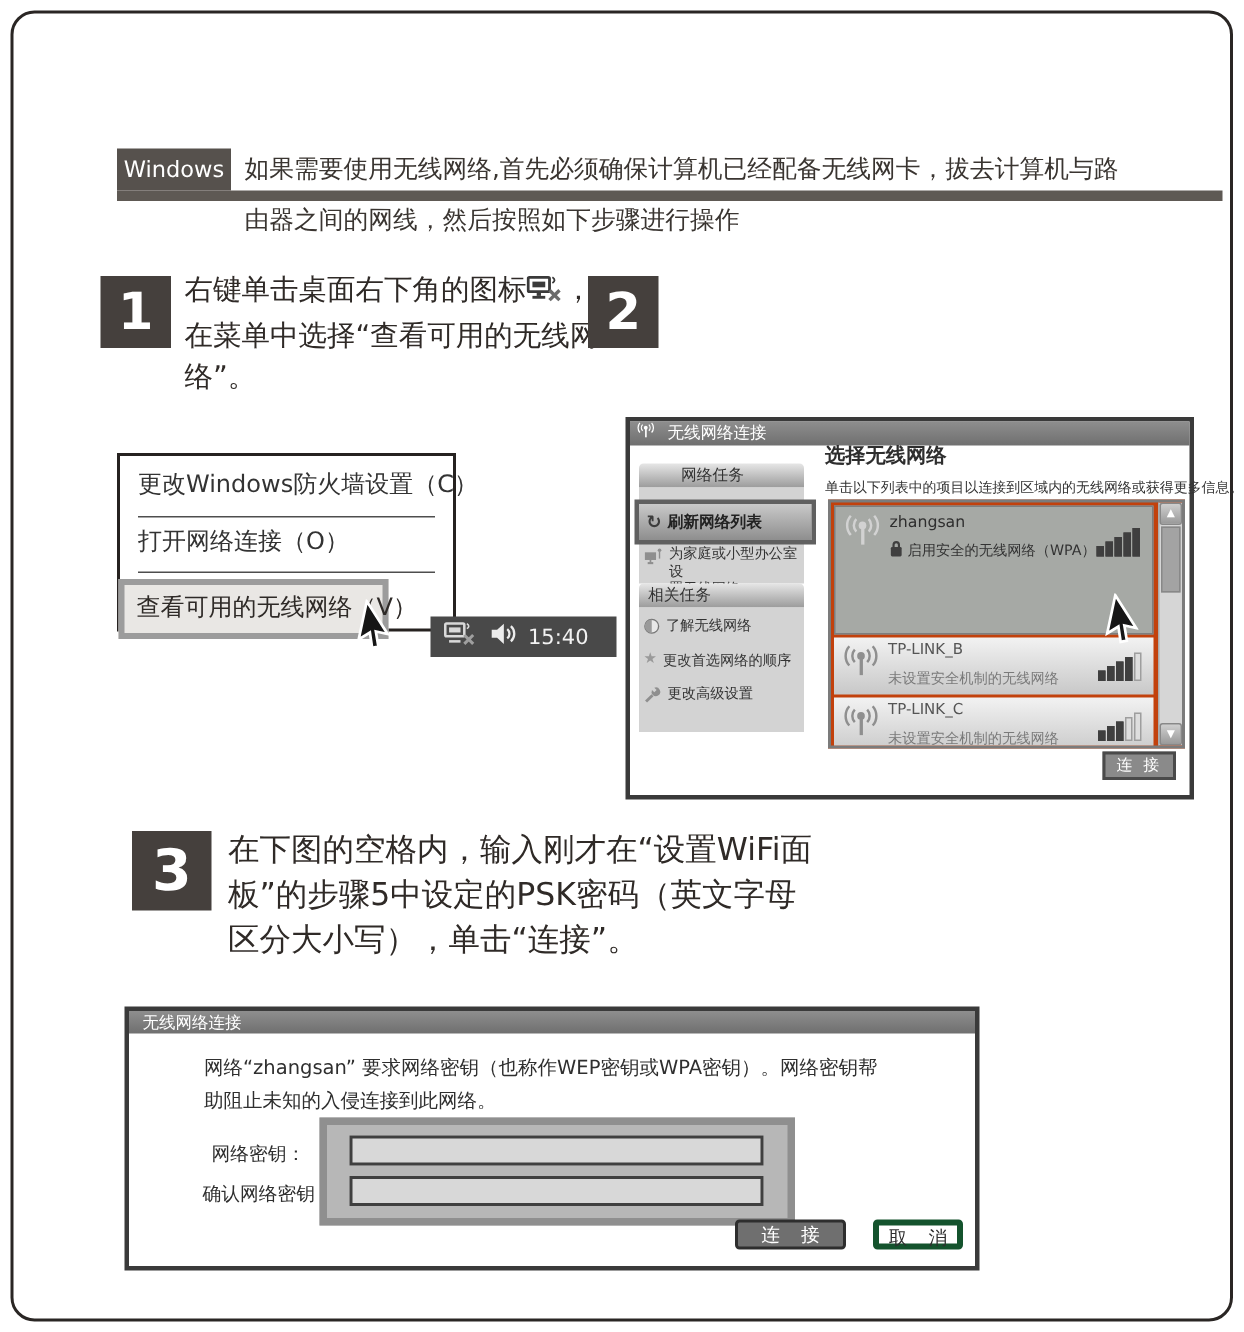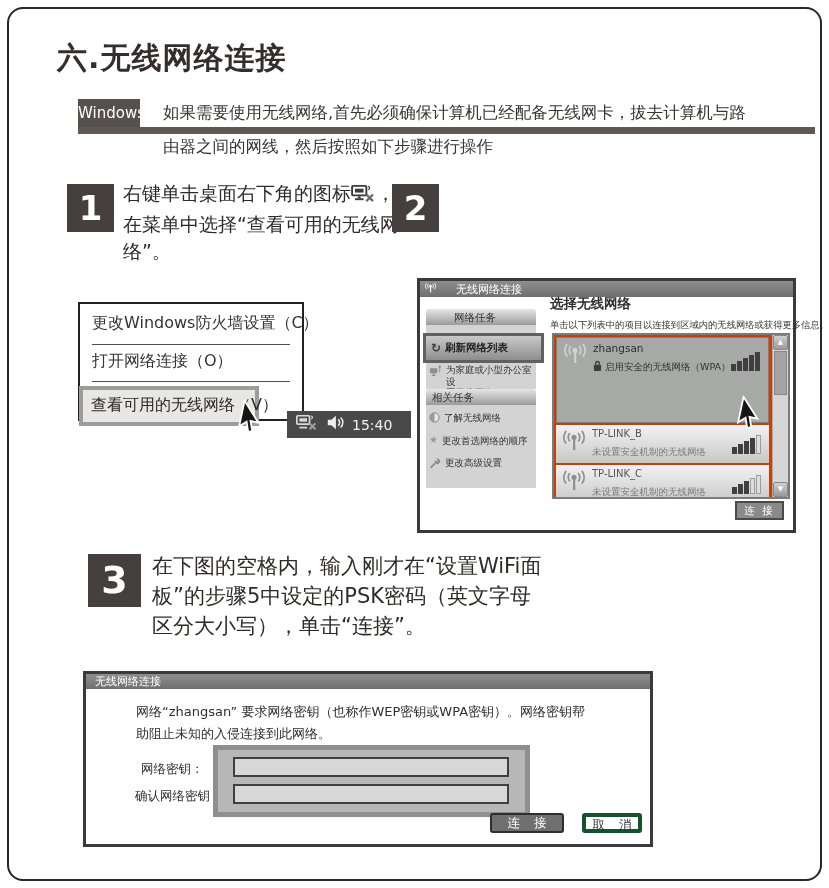--- a/index.html
+++ b/index.html
@@ -4,21 +4,21 @@
 <style>
   html,body { margin:0; padding:0; background:#fff; }
   .page { position:relative; width:829px; height:888px; background:#fff;
           font-family:"DejaVu Sans", sans-serif; color:#332e2b; overflow:hidden; }
   .abs { position:absolute; }
   .frame { position:absolute; left:7px; top:7px; right:7px; bottom:7px;
            border:2px solid #2a2624; border-radius:16px; }
 
   
   .title { left:57px; top:38px; font-size:30px; font-weight:bold; letter-spacing:1px; color:#332e2b; }
-  .xp-badge { left:78px; top:99px; width:62px; height:28px; background:#56514d; color:#fff;
+  .xp-badge { left:78px; top:99px; width:76px; height:28px; background:#56514d; color:#fff;
               font-size:15px; text-align:center; line-height:28px; }
   .intro-l1 { left:163px; top:102px; font-size:16.5px; color:#3a3531; }
   .intro-bar { left:78px; top:127px; width:737px; height:7px; background:#5e5954; }
   .intro-l2 { left:163px; top:136px; font-size:16.5px; color:#3a3531; }
 
   
   .stepnum { background:#45403d; color:#fff; text-align:center; font-weight:bold; }
   .n1 { left:67px; top:184px; width:47px; height:48px; font-size:34px; line-height:48px; }
   .n2 { left:392px; top:184px; width:47px; height:48px; font-size:34px; line-height:48px; }
   .n3 { left:88px; top:554px; width:53px; height:53px; font-size:38px; line-height:53px; }
@@ -44,21 +44,21 @@
   .tray-time { color:#f2f2f2; font-size:14px; }
 
   .cursor { z-index:9; }
   .cur1 { left:237px; top:401px; }
   .cur2 { left:316px; top:116px; }
 
   
   .wifi { left:417px; top:278px; width:373px; height:249px; border:3px solid #3a3a3a; background:#fff; }
   .tbar { position:absolute; left:0; top:0; right:0; height:16px;
           background:linear-gradient(#8e8e8e,#6f6f6f); color:#fff; font-size:11px;
-          display:flex; align-items:center; gap:19px; padding-left:4px; white-space:nowrap; }
+          display:flex; gap:8px; padding-left:4px; white-space:nowrap; }
   .sidebar { position:absolute; left:6px; top:28px; width:110px; height:179px; }
   .sb-h { position:absolute; left:0; width:110px; height:16px;
           background:linear-gradient(#e6e6e6,#9b9b9b); font-size:10.5px; color:#333;
           line-height:16px; padding-left:6px; box-sizing:border-box; border-radius:3px 3px 0 0; }
   .sbh1 { top:0;padding-left:28px; } .sbh2 { top:80px; }
   .sb-p { position:absolute; left:0; width:110px; background:#d3d3d3; }
   .sbp1 { top:16px; height:64px; } .sbp2 { top:96px; height:83px; }
   .sb-refresh { position:absolute; left:-3px; top:24px; width:110px; height:24px;
                 border:3px solid #606060; background:linear-gradient(#c9c9c9,#8e8e8e);
                 font-size:10.5px; font-weight:bold; color:#222; display:flex; align-items:center;
@@ -121,21 +121,20 @@
             font-family:inherit; padding:0 0 0 5px; }
   .kd-connect { left:404px; width:74px; background:#6f6f6f; border:2px solid #2e2e2e; color:#fff; }
   .kd-cancel  { left:496px; width:60px; background:#fff; border:4px solid #14532d; color:#2f2f2f; }
 </style>
 </head>
 <body>
 
 <div class="page">
   <div class="frame"></div>
 
-  <div class="abs title">六.无线网络连接</div>
 
   <div class="abs xp-badge">Windows XP</div>
   <div class="abs intro-l1">如果需要使用无线网络,首先必须确保计算机已经配备无线网卡，拔去计算机与路</div>
   <div class="abs intro-bar"></div>
   <div class="abs intro-l2">由器之间的网线，然后按照如下步骤进行操作</div>
 
   <div class="abs stepnum n1">1</div>
   <div class="abs steptext t1">
     <span>右键单击桌面右下角的图标</span><span class="pcmini">
       <svg width="25" height="19" viewBox="0 0 26 20">

